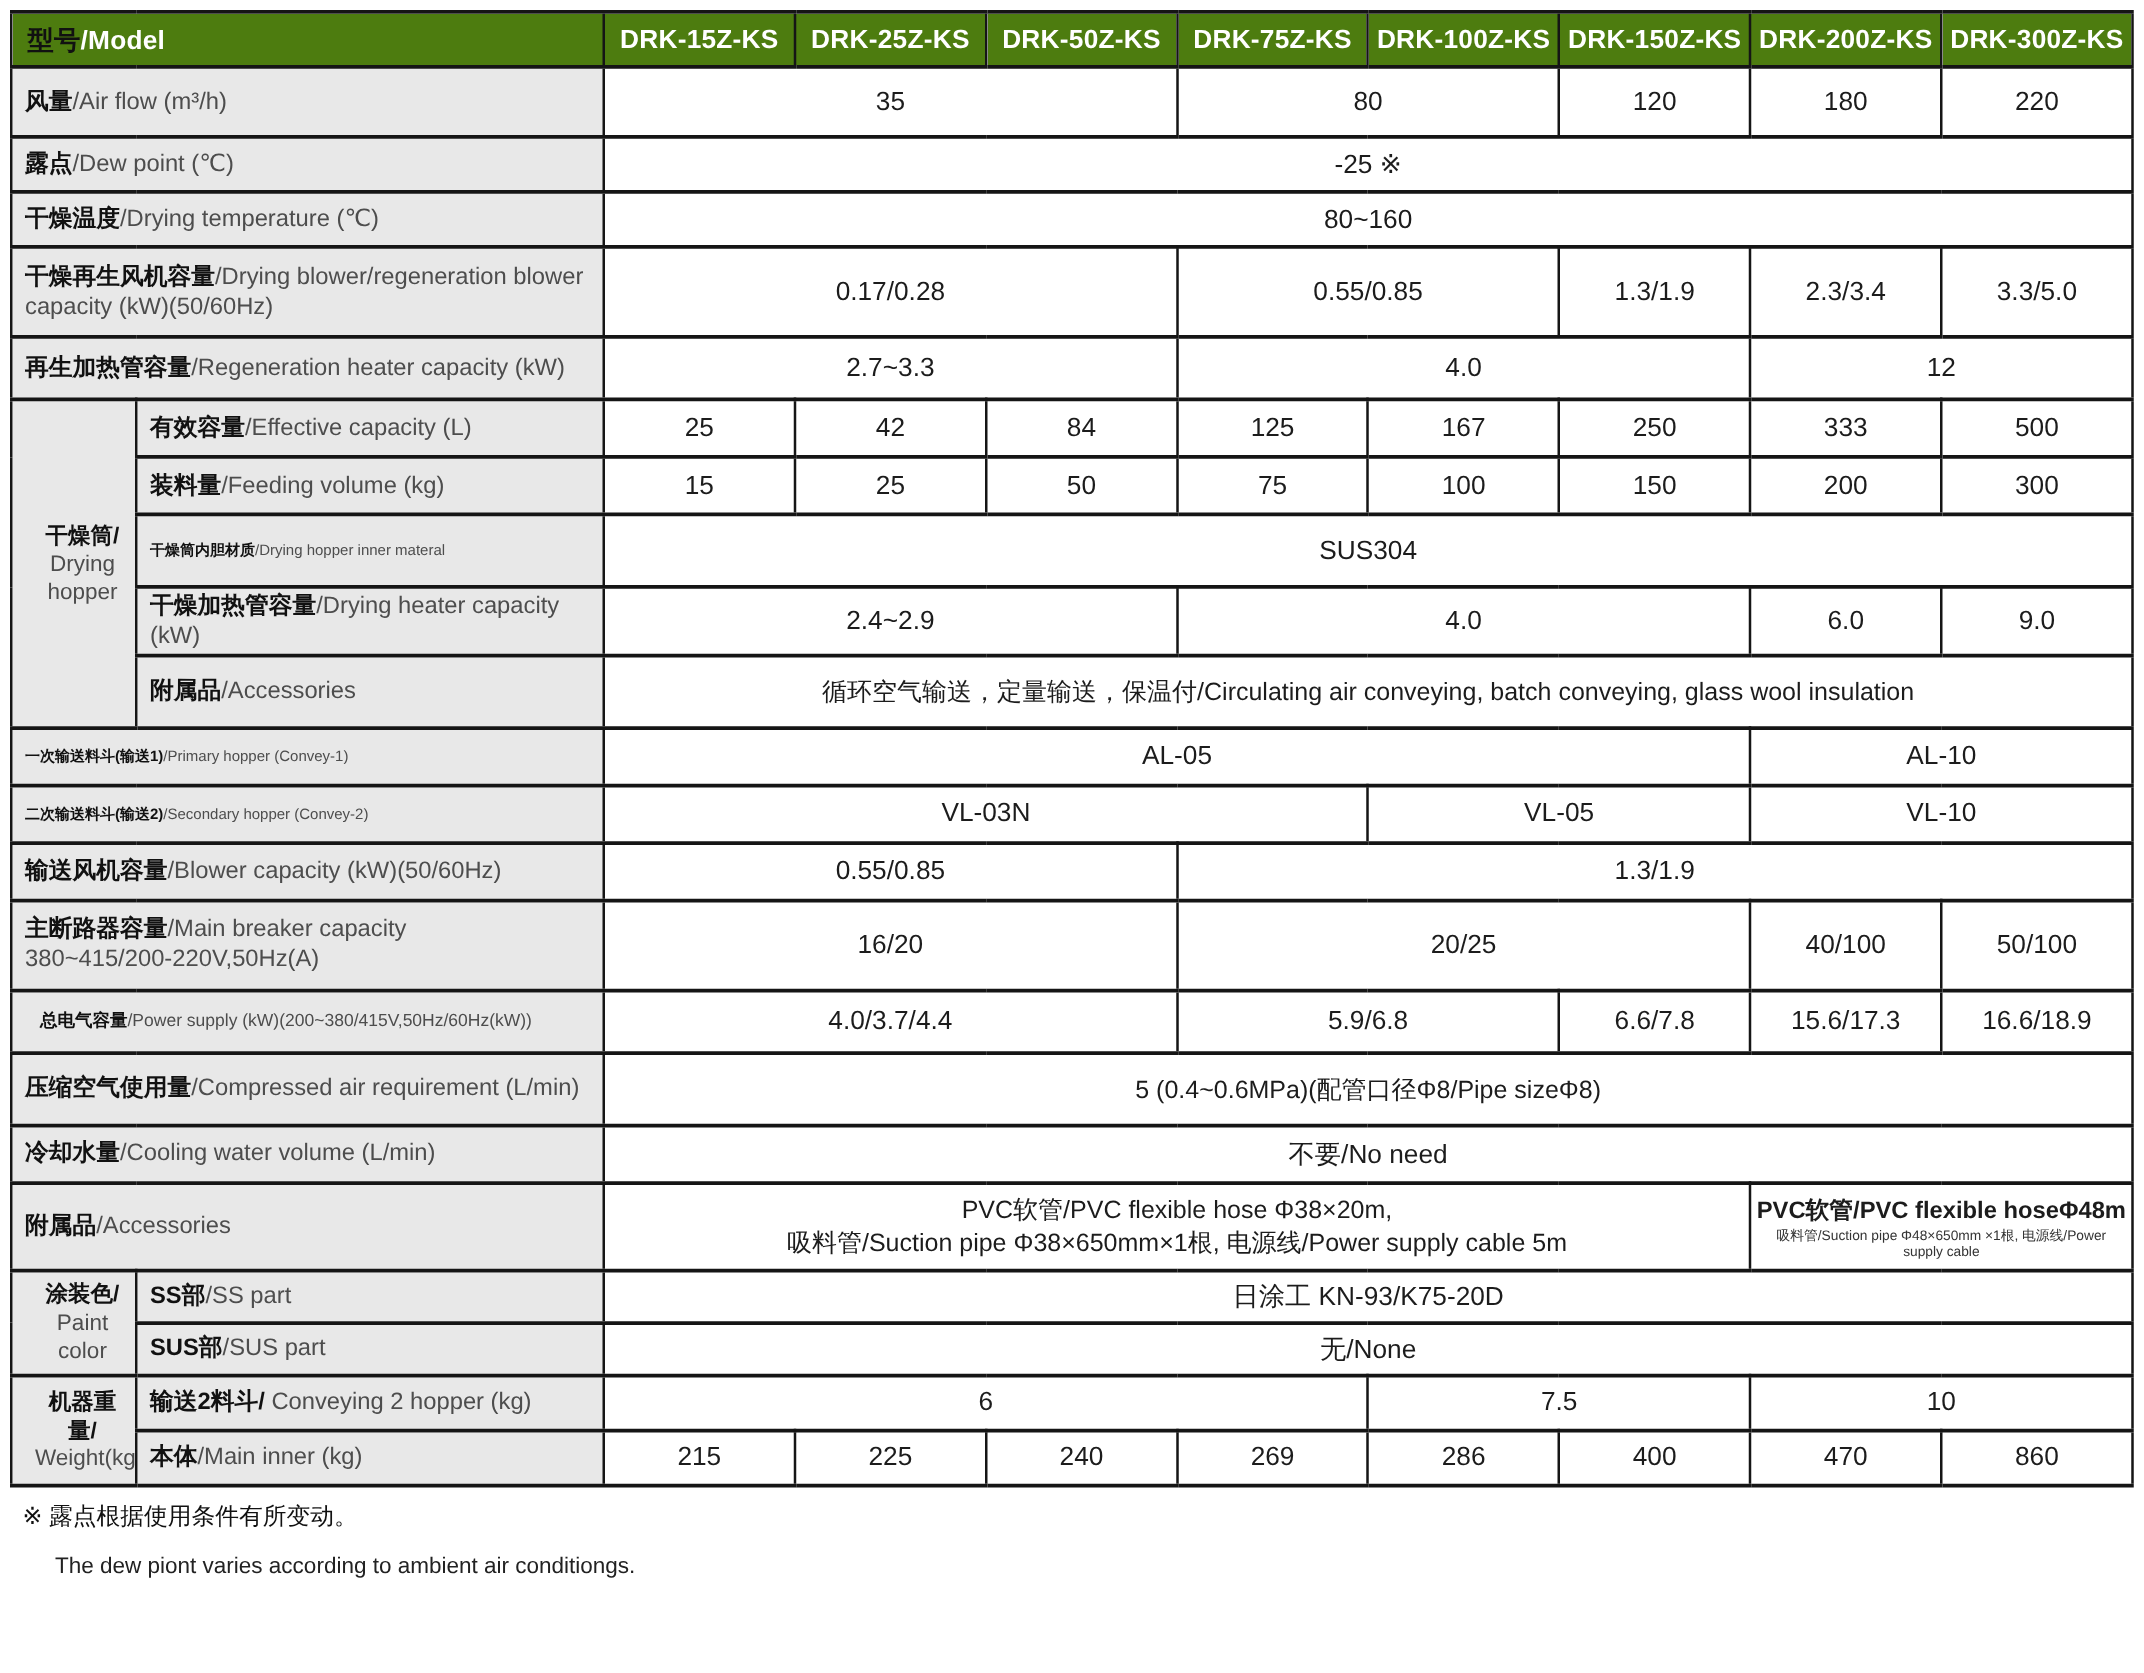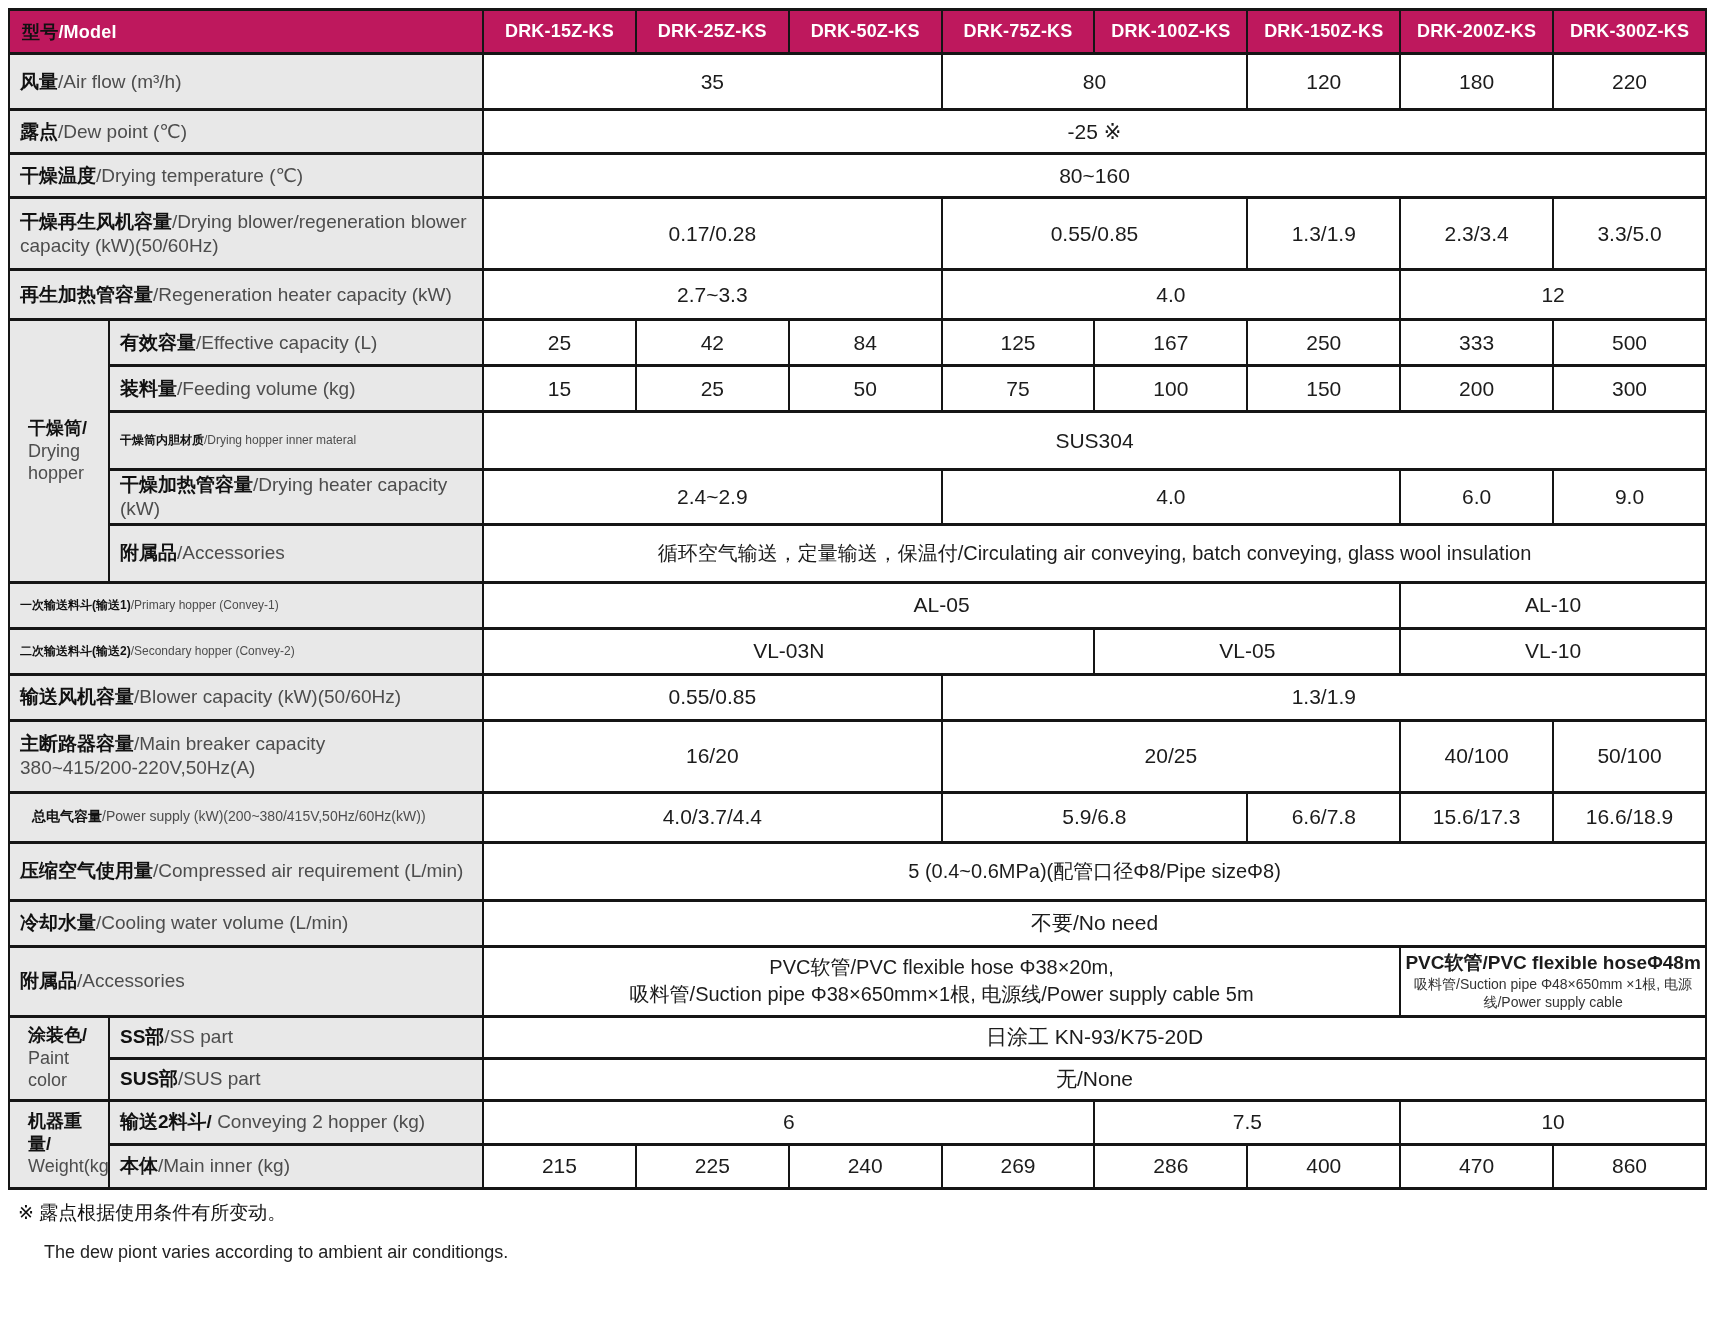--- a/index.html
+++ b/index.html
@@ -2,34 +2,34 @@
 <html><head>
 <meta charset="utf-8">
 <style>
   html,body { margin:0; padding:0; background:#ffffff; color:#111;
     font-family:"Liberation Sans","DejaVu Sans",sans-serif; }
   .wrap { padding:8px 8px 0 8px; width:1699px; }
   table { border-collapse:collapse; width:1699px; table-layout:fixed; }
   th,td { border-left:2px solid #151515; border-right:2px solid #151515;
           border-top:3px solid #151515; border-bottom:3px solid #151515;
           overflow:hidden; padding:2px 4px; }
-  thead th { background:#be185d; color:#ffffff; font-size:18px; font-weight:600;
+  thead th { background:#4d7c0f; color:#ffffff; font-size:21px; font-weight:600;
              text-align:center; letter-spacing:0.2px; }
   th.model-th { text-align:left; padding-left:12px; }
   td.label { background:#e8e8e8; text-align:left; padding-left:10px; font-size:19px; line-height:1.25; }
-  td.group { background:#e8e8e8; text-align:left; padding-left:18px; font-size:18px; line-height:1.25; vertical-align:middle; }
+  td.group { background:#e8e8e8; text-align:center; padding-left:18px; font-size:18px; line-height:1.25; vertical-align:middle; }
   .zh { font-weight:700; color:#111; }
   .en { font-weight:400; color:#4d4d4d; }
   td.label.sm { font-size:12px; }
   td.label.xs { font-size:14px;padding-left:22px; }
   .extra { font-weight:400; color:#4d4d4d; }
   td.val { background:#ffffff; text-align:center; font-size:21px; color:#1c1c1c; }
   td.val.vs { font-size:20px; }
   td.acc2r .l1 { font-size:19px; font-weight:600; }
-  td.acc2r .l2 { font-size:14px; color:#333; }
+  td.acc2r .l2 { font-size:11px; color:#333; }
   .footnote { padding:10px 0 0 10px; }
   .fn1 { font-size:19px; font-weight:400; color:#111; }
   .fn2 { font-size:18px; color:#222; padding-left:26px; margin-top:16px; }
 </style>
 </head>
 <body>
 
 <div class="wrap">
 <table>
 <colgroup>

